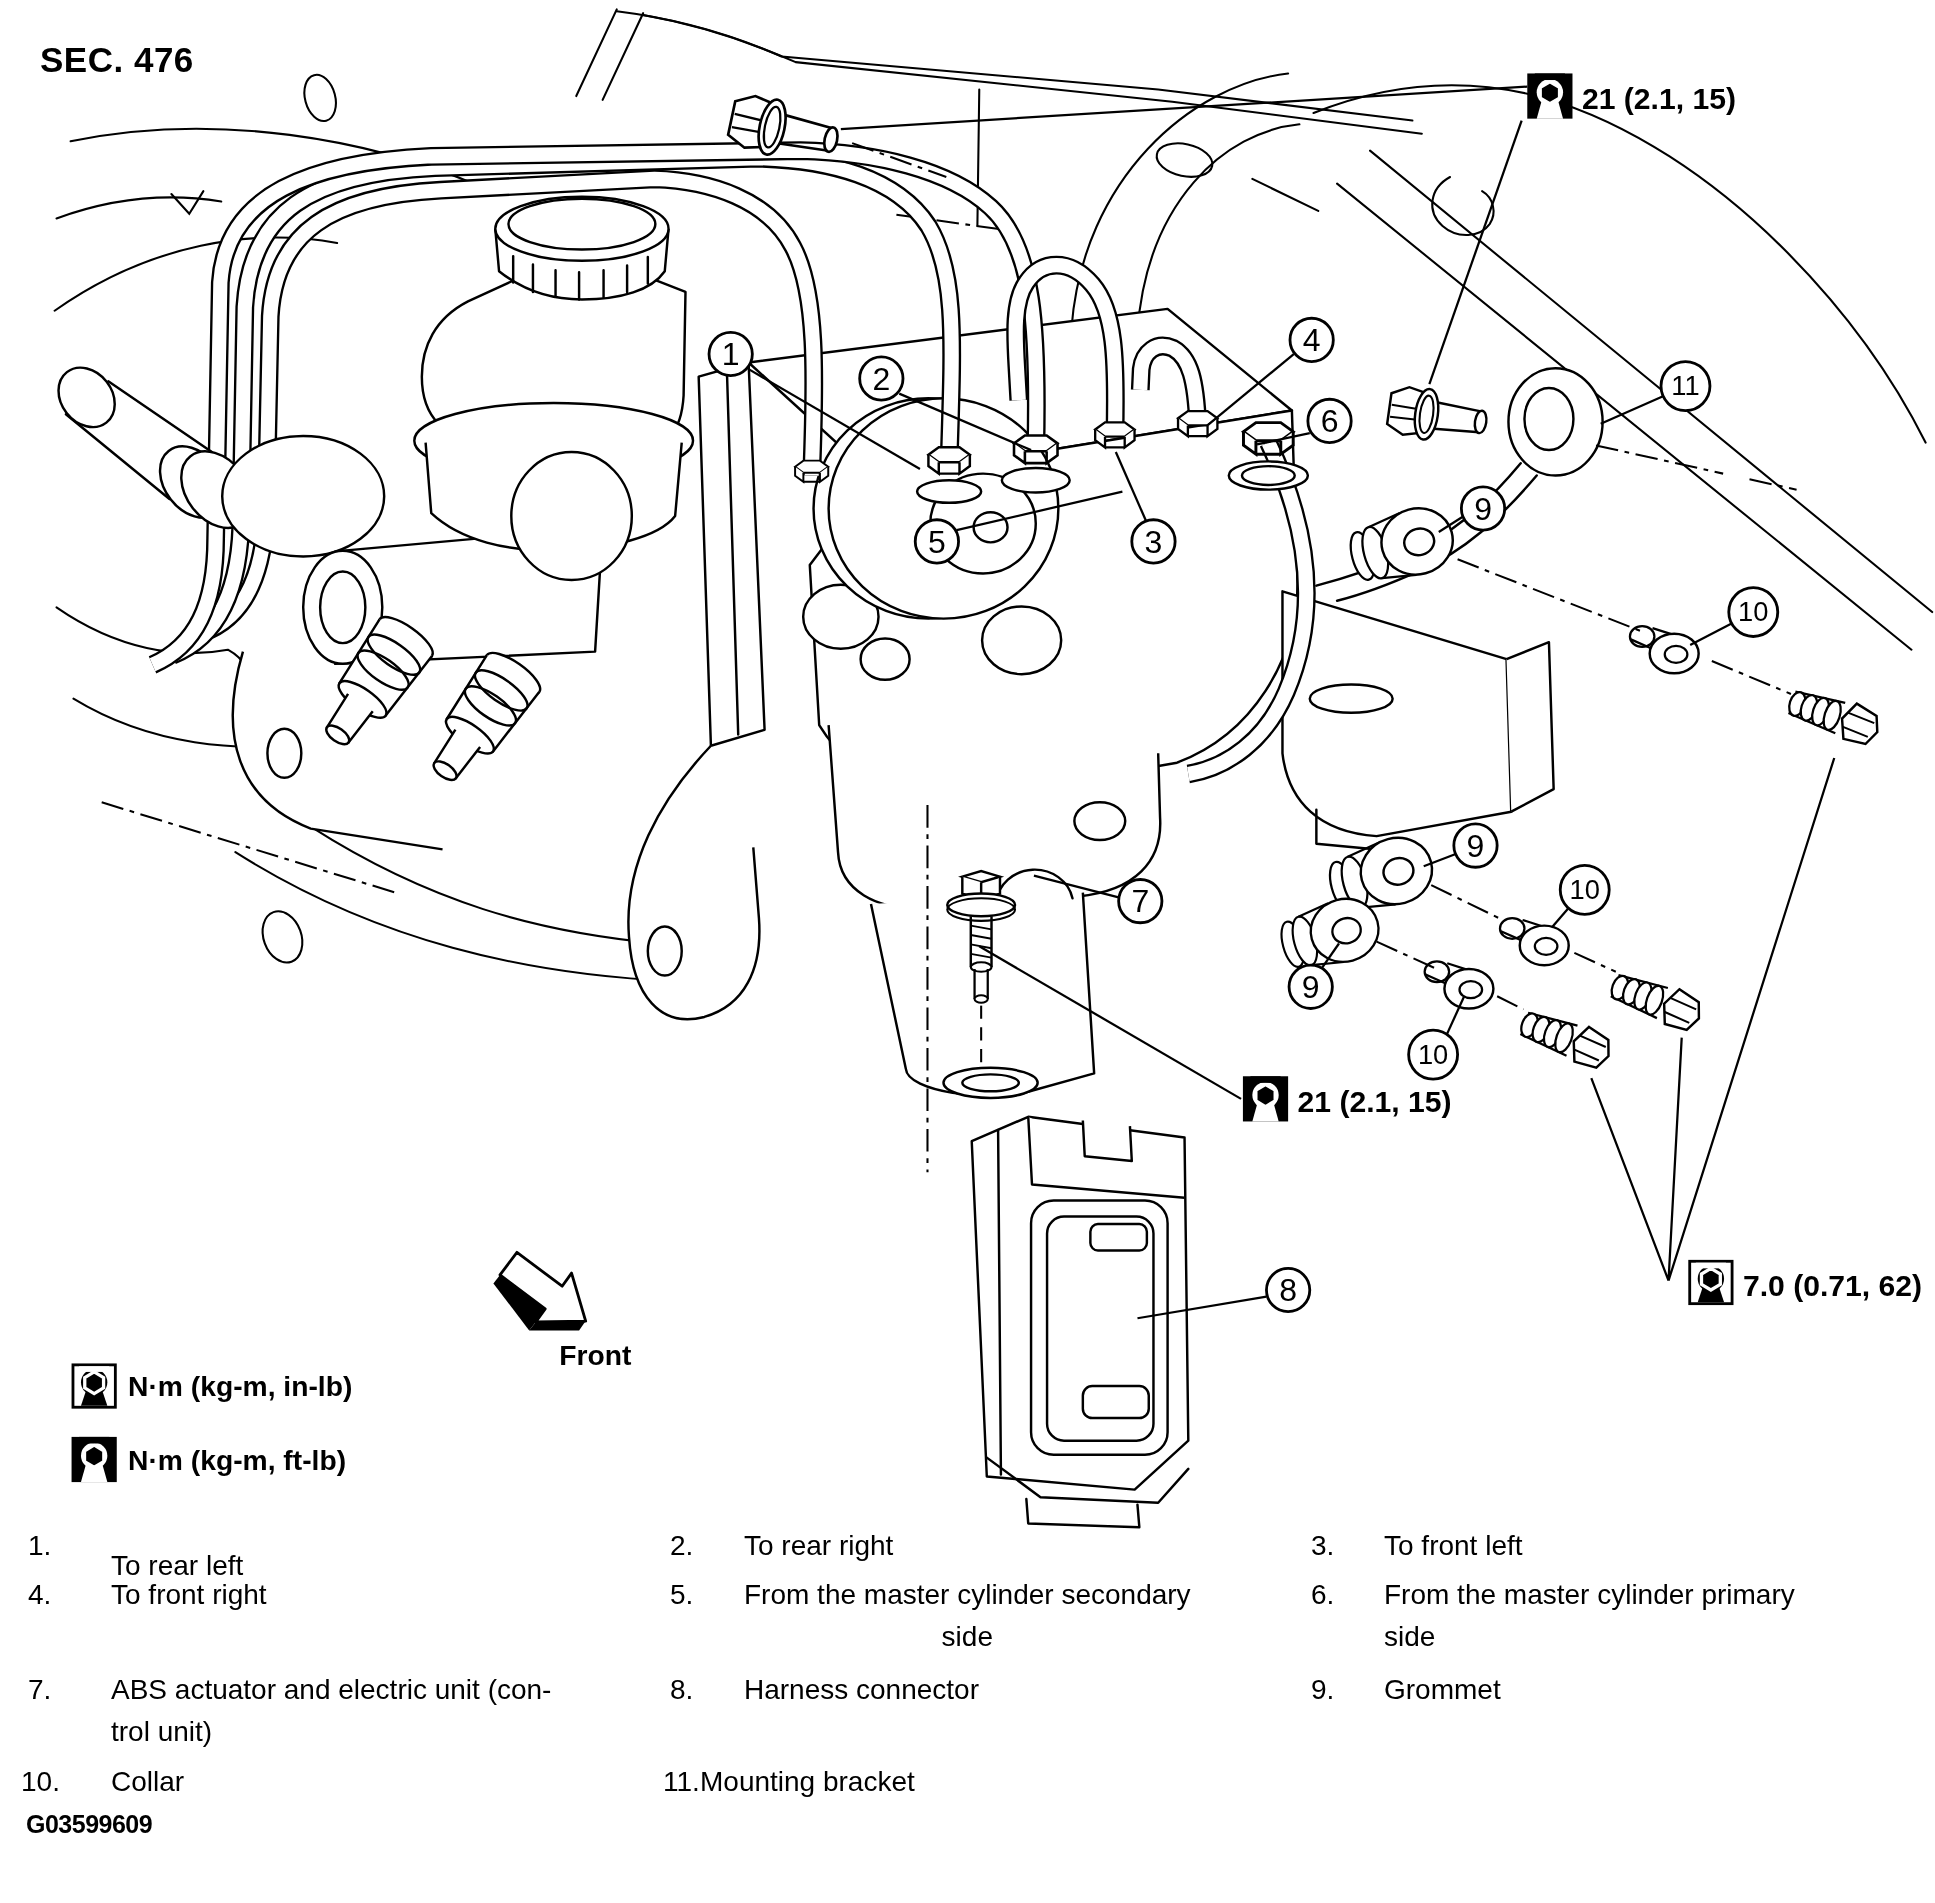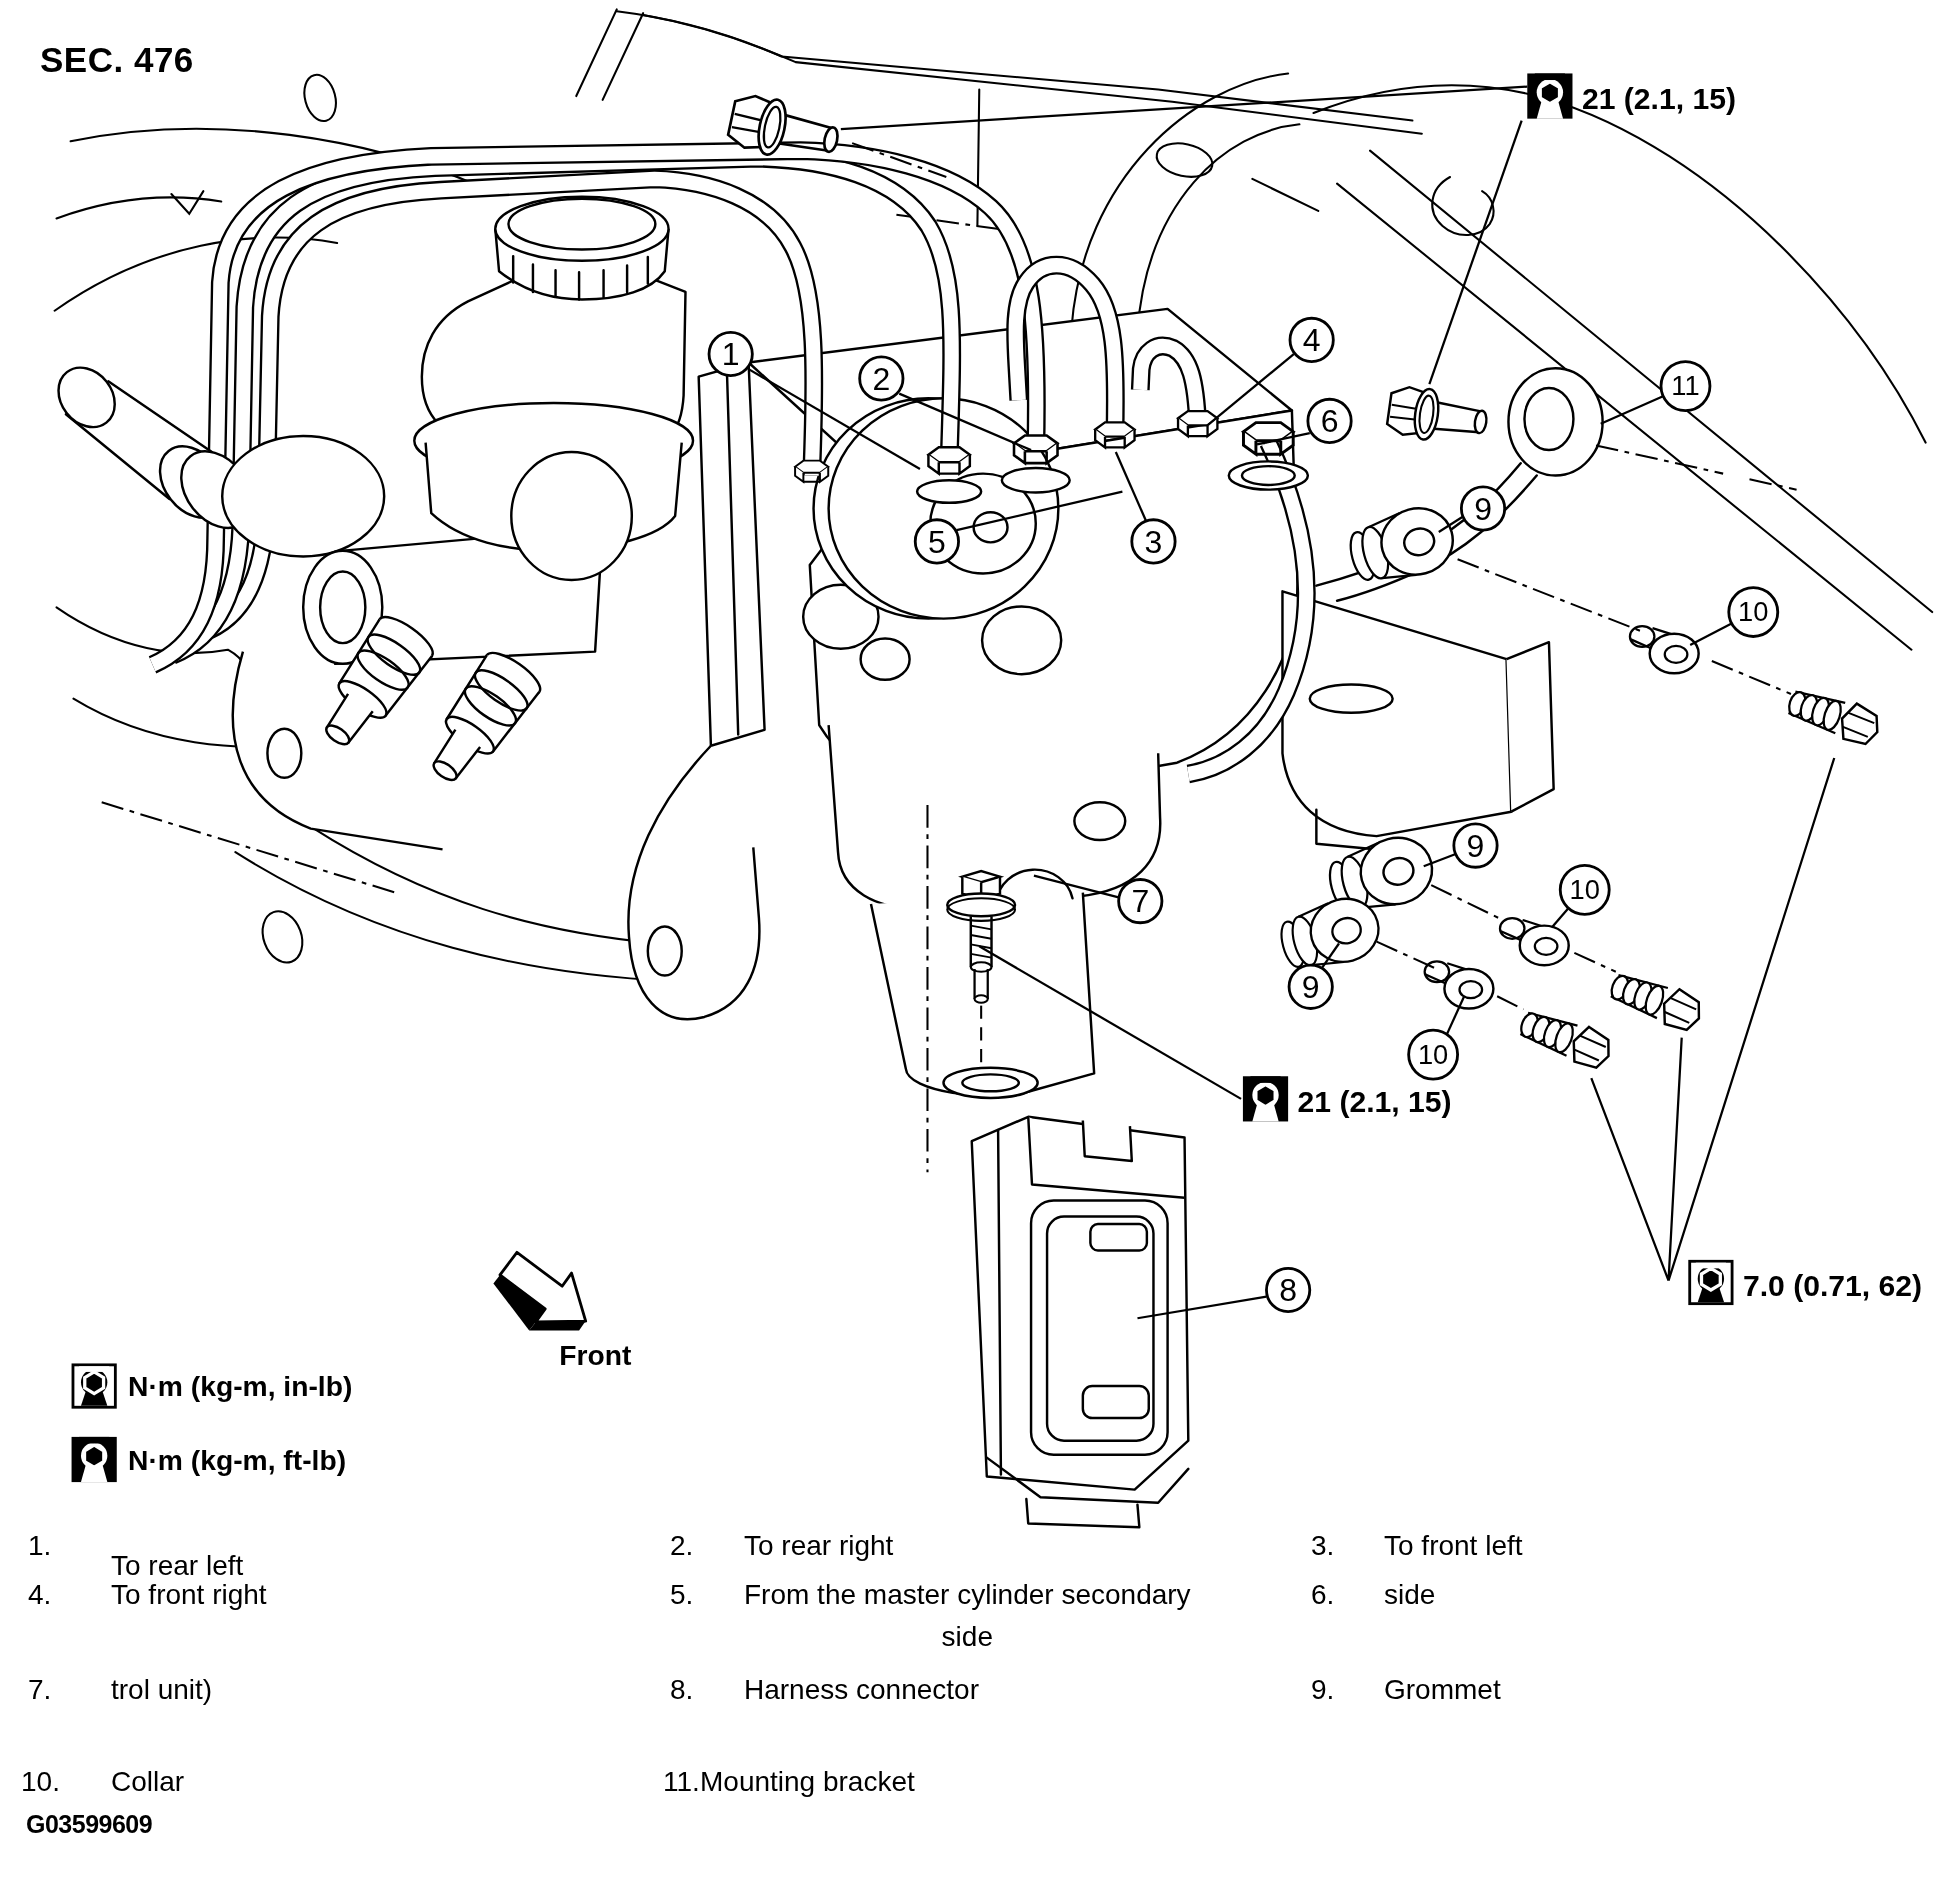--- a/index.html
+++ b/index.html
@@ -404,25 +404,27 @@
   <div class="ptext" style="left:111px;top:1574px;">
       <div>To front right</div>
     </div>
   <div class="pnum" style="left:670px;top:1574px;">5.</div>
   <div class="ptext" style="left:744px;top:1574px;text-align:center;">
       <div>From the master cylinder secondary</div>
       <div>side</div>
     </div>
   <div class="pnum" style="left:1311px;top:1574px;">6.</div>
   <div class="ptext" style="left:1384px;top:1574px;">
+      <div>From the master cylinder primary</div>
       <div>side</div>
     </div>
 
   <div class="pnum" style="left:28px;top:1669px;">7.</div>
   <div class="ptext" style="left:111px;top:1669px;">
+      <div>ABS actuator and electric unit (con-</div>
       <div>trol unit)</div>
     </div>
   <div class="pnum" style="left:670px;top:1669px;">8.</div>
   <div class="ptext" style="left:744px;top:1669px;">
       <div>Harness connector</div>
     </div>
   <div class="pnum" style="left:1311px;top:1669px;">9.</div>
   <div class="ptext" style="left:1384px;top:1669px;">
       <div>Grommet</div>
     </div>

